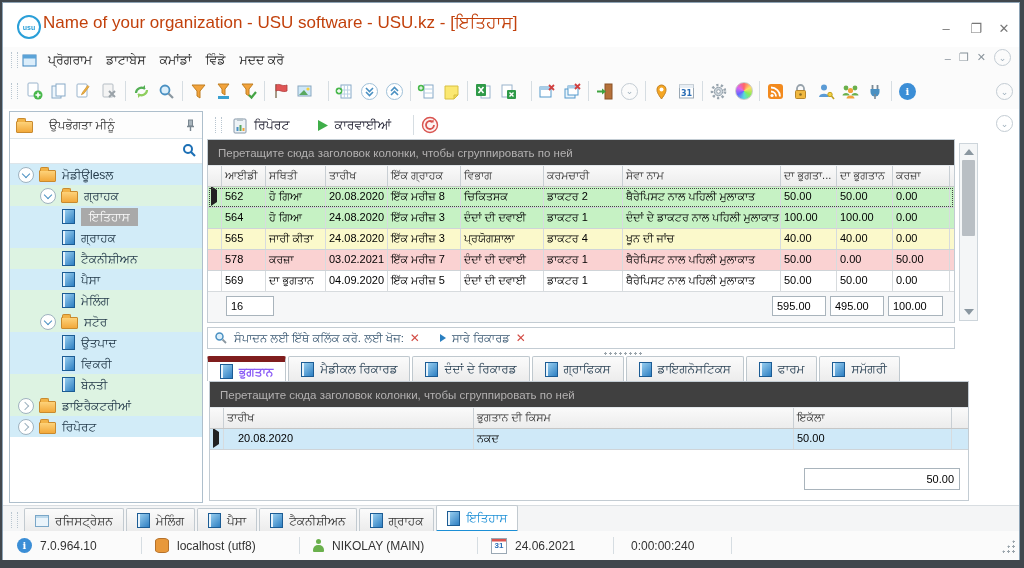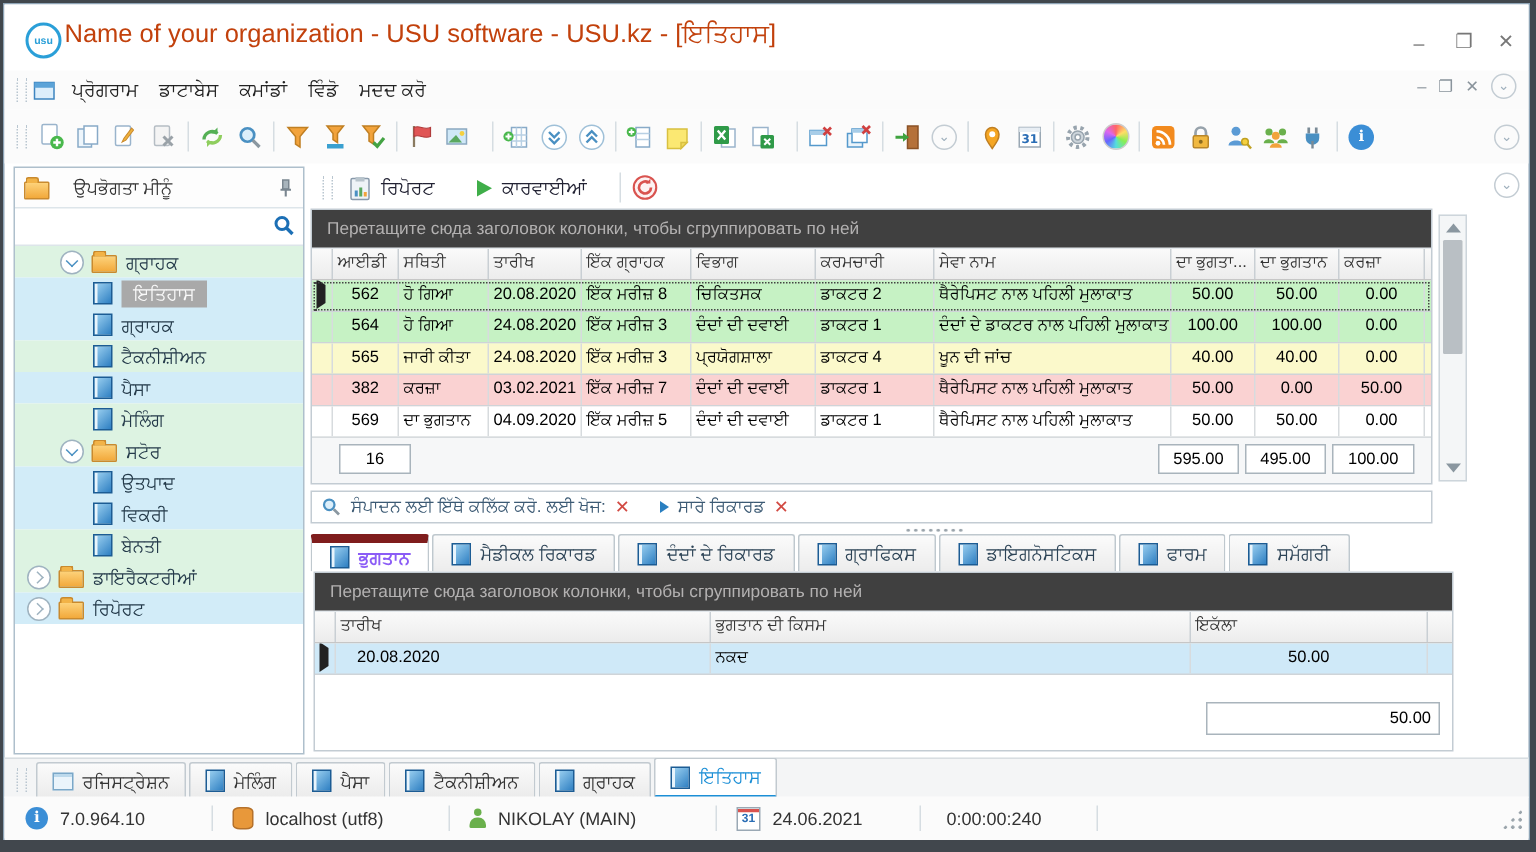--- a/index.html
+++ b/index.html
@@ -44,21 +44,21 @@
   .cmd-btn{display:flex;align-items:center;gap:5px;padding:2px 6px;font-size:12.5px;color:#223;border-radius:3px}
   
   .grid-panel{position:absolute;left:204px;top:136px;width:748px;height:184px;border:1px solid #c3ccd3;background:#fff;box-sizing:border-box}
   .group-band{height:25px;display:flex;align-items:center;padding-left:10px;font-size:11.5px;color:#b3b1b1;background:#404040;border-bottom:1px solid #e3e8ec}
   .ghead{display:flex;height:20px;background:linear-gradient(#fafafa,#ececec);border-bottom:1px solid #c6c6c6}
   .ghead .gc{color:#333;border-right:1px solid #c9cfd4}
   .grow{display:flex;height:20px;border-bottom:1px solid #cfd4d8}
   .grow .gc{border-right:1px solid #d7dbde}
   .gc{box-sizing:border-box;font-size:11px;line-height:19px;padding:0 3px;overflow:hidden;white-space:nowrap}
   .c0{width:14px;min-width:14px;padding:0}.c1{width:44px}.c2{width:60px}.c3{width:62px}.c4{width:73px}.c5{width:83px}.c6{width:79px}.c7{width:158px}.c8{width:56px}.c9{width:56px}.c10{width:57px}
-  .num{text-align:center}
+  .num{text-align:left}
   .sel-row{outline:1px dotted #444;outline-offset:-2px}
   .rowptr{width:0;height:0;border-top:4px solid transparent;border-bottom:4px solid transparent;border-left:6px solid #222;margin:6px 0 0 3px}
   .gfooter{position:absolute;left:0;right:0;bottom:0;height:30px;background:#f6f7f8;border-top:1px solid #d7dbde}
   .fbox{position:absolute;top:4px;height:20px;border:1px solid #a9b4bc;background:#fff;font-size:11px;line-height:19px;box-sizing:border-box;padding:0 4px}
   
   .vscroll{position:absolute;left:956px;top:140px;width:19px;height:178px;border:1px solid #cdd5db;background:#f4f6f7;box-sizing:border-box}
   .vthumb{position:absolute;left:2px;right:2px;top:16px;height:76px;background:#b9bfc4;border-radius:1px}
   .sarrow{position:absolute;left:4px;width:0;height:0;border-left:5px solid transparent;border-right:5px solid transparent}
   
   .filterbar{position:absolute;left:204px;top:324px;width:748px;height:22px;border:1px solid #c3ccd3;background:#fff;display:flex;align-items:center;gap:6px;padding:0 6px;box-sizing:border-box;font-size:11.5px;color:#3c5a74}
@@ -425,20 +425,27 @@
     <div class="sb-search">
       <input value="" style="">
       <span style="position:absolute;right:5px;top:4px">
           <svg width="15" height="15">
             <circle cx="6" cy="6" r="4" fill="none" stroke="#1c6fb5" stroke-width="2"></circle>
             <path d="M9 9l4 4" stroke="#1c6fb5" stroke-width="2.2"></path>
           </svg>
         </span>
     </div>
     <div class="tree">
+      <div class="trow alt-b lvl0">
+          <span class="exp">
+            <span class="chev-d"></span>
+          </span>
+          <span class="icon-folder"></span>
+          <span class="tlabel">ਮੋਡੀਊlesਲ</span>
+        </div>
       <div class="trow alt-g lvl1">
           <span class="exp">
             <span class="chev-d"></span>
           </span>
           <span class="icon-folder"></span>
           <span class="tlabel">ਗ੍ਰਾਹਕ</span>
         </div>
       <div class="trow alt-b lvl2 sel">
           <span class="icon-book"></span>
           <span class="tlabel">ਇਤਿਹਾਸ</span>
@@ -581,21 +588,21 @@
         <span class="gc c4">ਇੱਕ ਮਰੀਜ਼ 3</span>
         <span class="gc c5">ਪ੍ਰਯੋਗਸ਼ਾਲਾ</span>
         <span class="gc c6">ਡਾਕਟਰ 4</span>
         <span class="gc c7">ਖੂਨ ਦੀ ਜਾਂਚ</span>
         <span class="gc c8 num">40.00</span>
         <span class="gc c9 num">40.00</span>
         <span class="gc c10 num">0.00</span>
     </div>
     <div class="grow" style="background-color: rgb(250, 210, 210);">
       <span class="gc c0"></span>
-      <span class="gc c1 num">382</span>
+      <span class="gc c1 num">578</span>
         <span class="gc c2">ਕਰਜ਼ਾ</span>
         <span class="gc c3">03.02.2021</span>
         <span class="gc c4">ਇੱਕ ਮਰੀਜ਼ 7</span>
         <span class="gc c5">ਦੰਦਾਂ ਦੀ ਦਵਾਈ</span>
         <span class="gc c6">ਡਾਕਟਰ 1</span>
         <span class="gc c7">ਥੈਰੇਪਿਸਟ ਨਾਲ ਪਹਿਲੀ ਮੁਲਾਕਾਤ</span>
         <span class="gc c8 num">50.00</span>
         <span class="gc c9 num">0.00</span>
         <span class="gc c10 num">50.00</span>
     </div>

